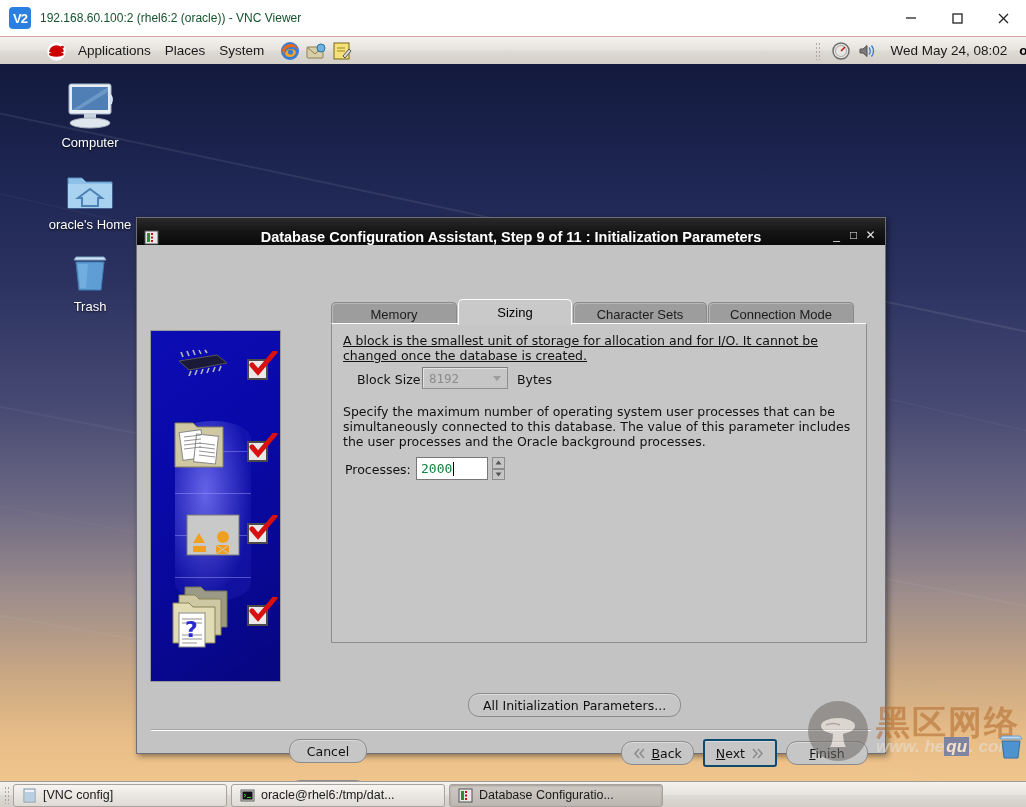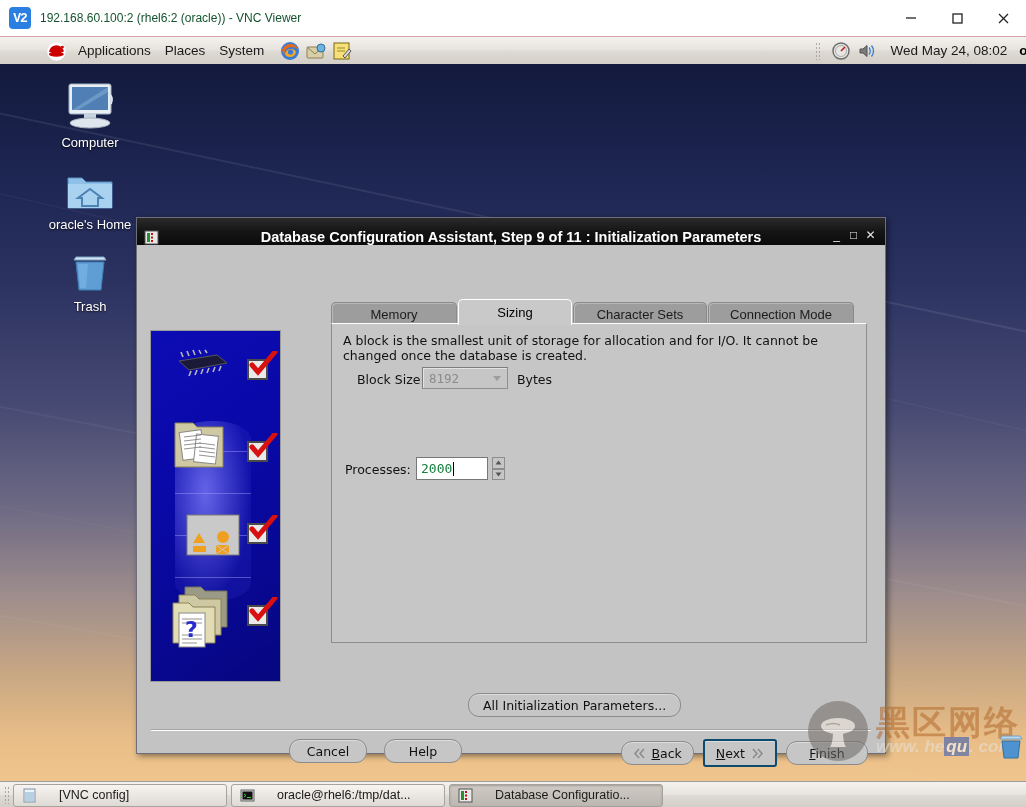--- a/index.html
+++ b/index.html
@@ -15,21 +15,21 @@
   .vnc-titlebar{
     position:absolute;left:0;top:0;width:1026px;height:36px;
     background:#ffffff;border-bottom:1px solid #d8a0a6;
     display:flex;align-items:center;
   }
   .vnc-icon{
     width:22px;height:22px;margin-left:9px;margin-right:9px;
     background:#2a7fe0;border-radius:4px;
     color:#fff;font-size:13px;font-weight:bold;
     display:flex;align-items:center;justify-content:center;
-    letter-spacing:-1px;font-family:Liberation Mono, monospace;
+    letter-spacing:-1px;font-family:Liberation Sans, sans-serif;
   }
   .vnc-title{font-size:12px;color:#14532d;white-space:nowrap;text-align:right;}
   .vnc-btns{margin-left:auto;display:flex;align-items:center;height:36px;}
   .vnc-btn{
     width:46px;height:36px;display:flex;align-items:center;justify-content:center;
     color:#222;
   }
   .vnc-btn svg{display:block;}
 
   
@@ -165,38 +165,38 @@
     background:#c6c6c6;color:#111;font-size:12.5px;white-space:nowrap;
     box-shadow:inset 0 1px 0 #dcdcdc;
     font-family:"DejaVu Sans",sans-serif;
   }
   .btn.focus{border:2px solid #0c4a6e;border-radius:3px;height:24px;}
   .mn{text-decoration:underline;}
 
   .allparams{position:absolute;left:331px;top:448px;}
   .sep{position:absolute;left:14px;top:484px;width:720px;height:1px;background:#a3a3a3;
     border-bottom:1px solid #ffffff;}
-  .btn-left{position:absolute;left:152px;top:494px;display:flex;gap:17px;}
+  .btn-left{position:absolute;left:152px;top:494px;display:flex;gap:17px;flex-direction:column;}
   .btn-right{position:absolute;right:17px;top:494px;display:flex;gap:9px;align-items:center;}
 
   
   .taskbar{
     position:absolute;left:0;top:781px;width:1026px;height:26px;
     background:linear-gradient(to bottom,#f4f2ef 0%,#e8e5e0 48%,#dedad4 52%,#d2cec7 100%);
     border-top:1px solid #9f9b95;
     display:flex;align-items:center;
   }
   .tgrip{width:5px;height:18px;margin:0 4px;
     background-image:radial-gradient(#a9a49d 0.8px,transparent 0.9px);
     background-size:3px 4px;}
   .titem{
     height:21px;display:flex;align-items:center;padding:0 8px;margin-right:4px;
     border:1px solid #a7a29b;border-radius:3px;
     background:linear-gradient(to bottom,#f6f4f1,#dedad4);
-    font-size:12.5px;color:#1a1a1a;white-space:nowrap;gap:16px;
+    font-size:12.5px;color:#1a1a1a;white-space:nowrap;
   }
   .titem.active{background:linear-gradient(to bottom,#cfcbc4,#bcb8b1);
     box-shadow:inset 0 1px 2px rgba(0,0,0,.22);}
   .titem .ic{width:15px;height:15px;margin-right:6px;position:relative;}
   .titem .tx{overflow:hidden;text-overflow:ellipsis;}
 
   
   .wm{position:absolute;right:6px;bottom:20px;display:flex;align-items:center;opacity:.55;}
   .wm-circle{width:60px;height:60px;border-radius:50%;background:#6e6a66;
     display:flex;align-items:center;justify-content:center;margin-right:8px;}
@@ -452,31 +452,32 @@
         </div>
 
         <div class="tabrow">
           <div class="tab" style="width:92px">Memory</div>
           <div class="tab sel" style="width:80px">Sizing</div>
           <div class="tab" style="width:100px">Character Sets</div>
           <div class="tab" style="width:112px">Connection Mode</div>
         </div>
 
         <div class="panel">
-          <div class="ptext" style="left:11px;top:9px;width:505px;">A block is the smallest unit of storage for allocation and for I/O. It cannot be changed once the database is created.</div>
+          <div class="ptext" style="left:11px;top:9px;width:505px;text-decoration:underline;">A block is the smallest unit of storage for allocation and for I/O. It cannot be changed once the database is created.</div>
 
           <div class="flabel" style="left:25px;top:48px;">Block Size:</div>
 
           <div class="combo-disabled" style="left:90px;top:43px;">
             <div class="val">8192</div>
             <div class="arr"></div>
           </div>
 
           <div class="flabel" style="left:185px;top:48px;">Bytes</div>
 
+          <div class="ptext" style="left:11px;top:80px;width:512px;">Specify the maximum number of operating system user processes that can be simultaneously connected to this database. The value of this parameter includes the user processes and the Oracle background processes.</div>
 
           <div class="flabel" style="left:13px;top:138px;">Processes:</div>
 
           <div class="spin-wrap" style="left:84px;top:133px;">
             <div class="spin-field">
               <div class="v">2000</div>
               <div class="caret"></div>
             </div>
             <div class="spin-btns">
               <div class="spin-b">

